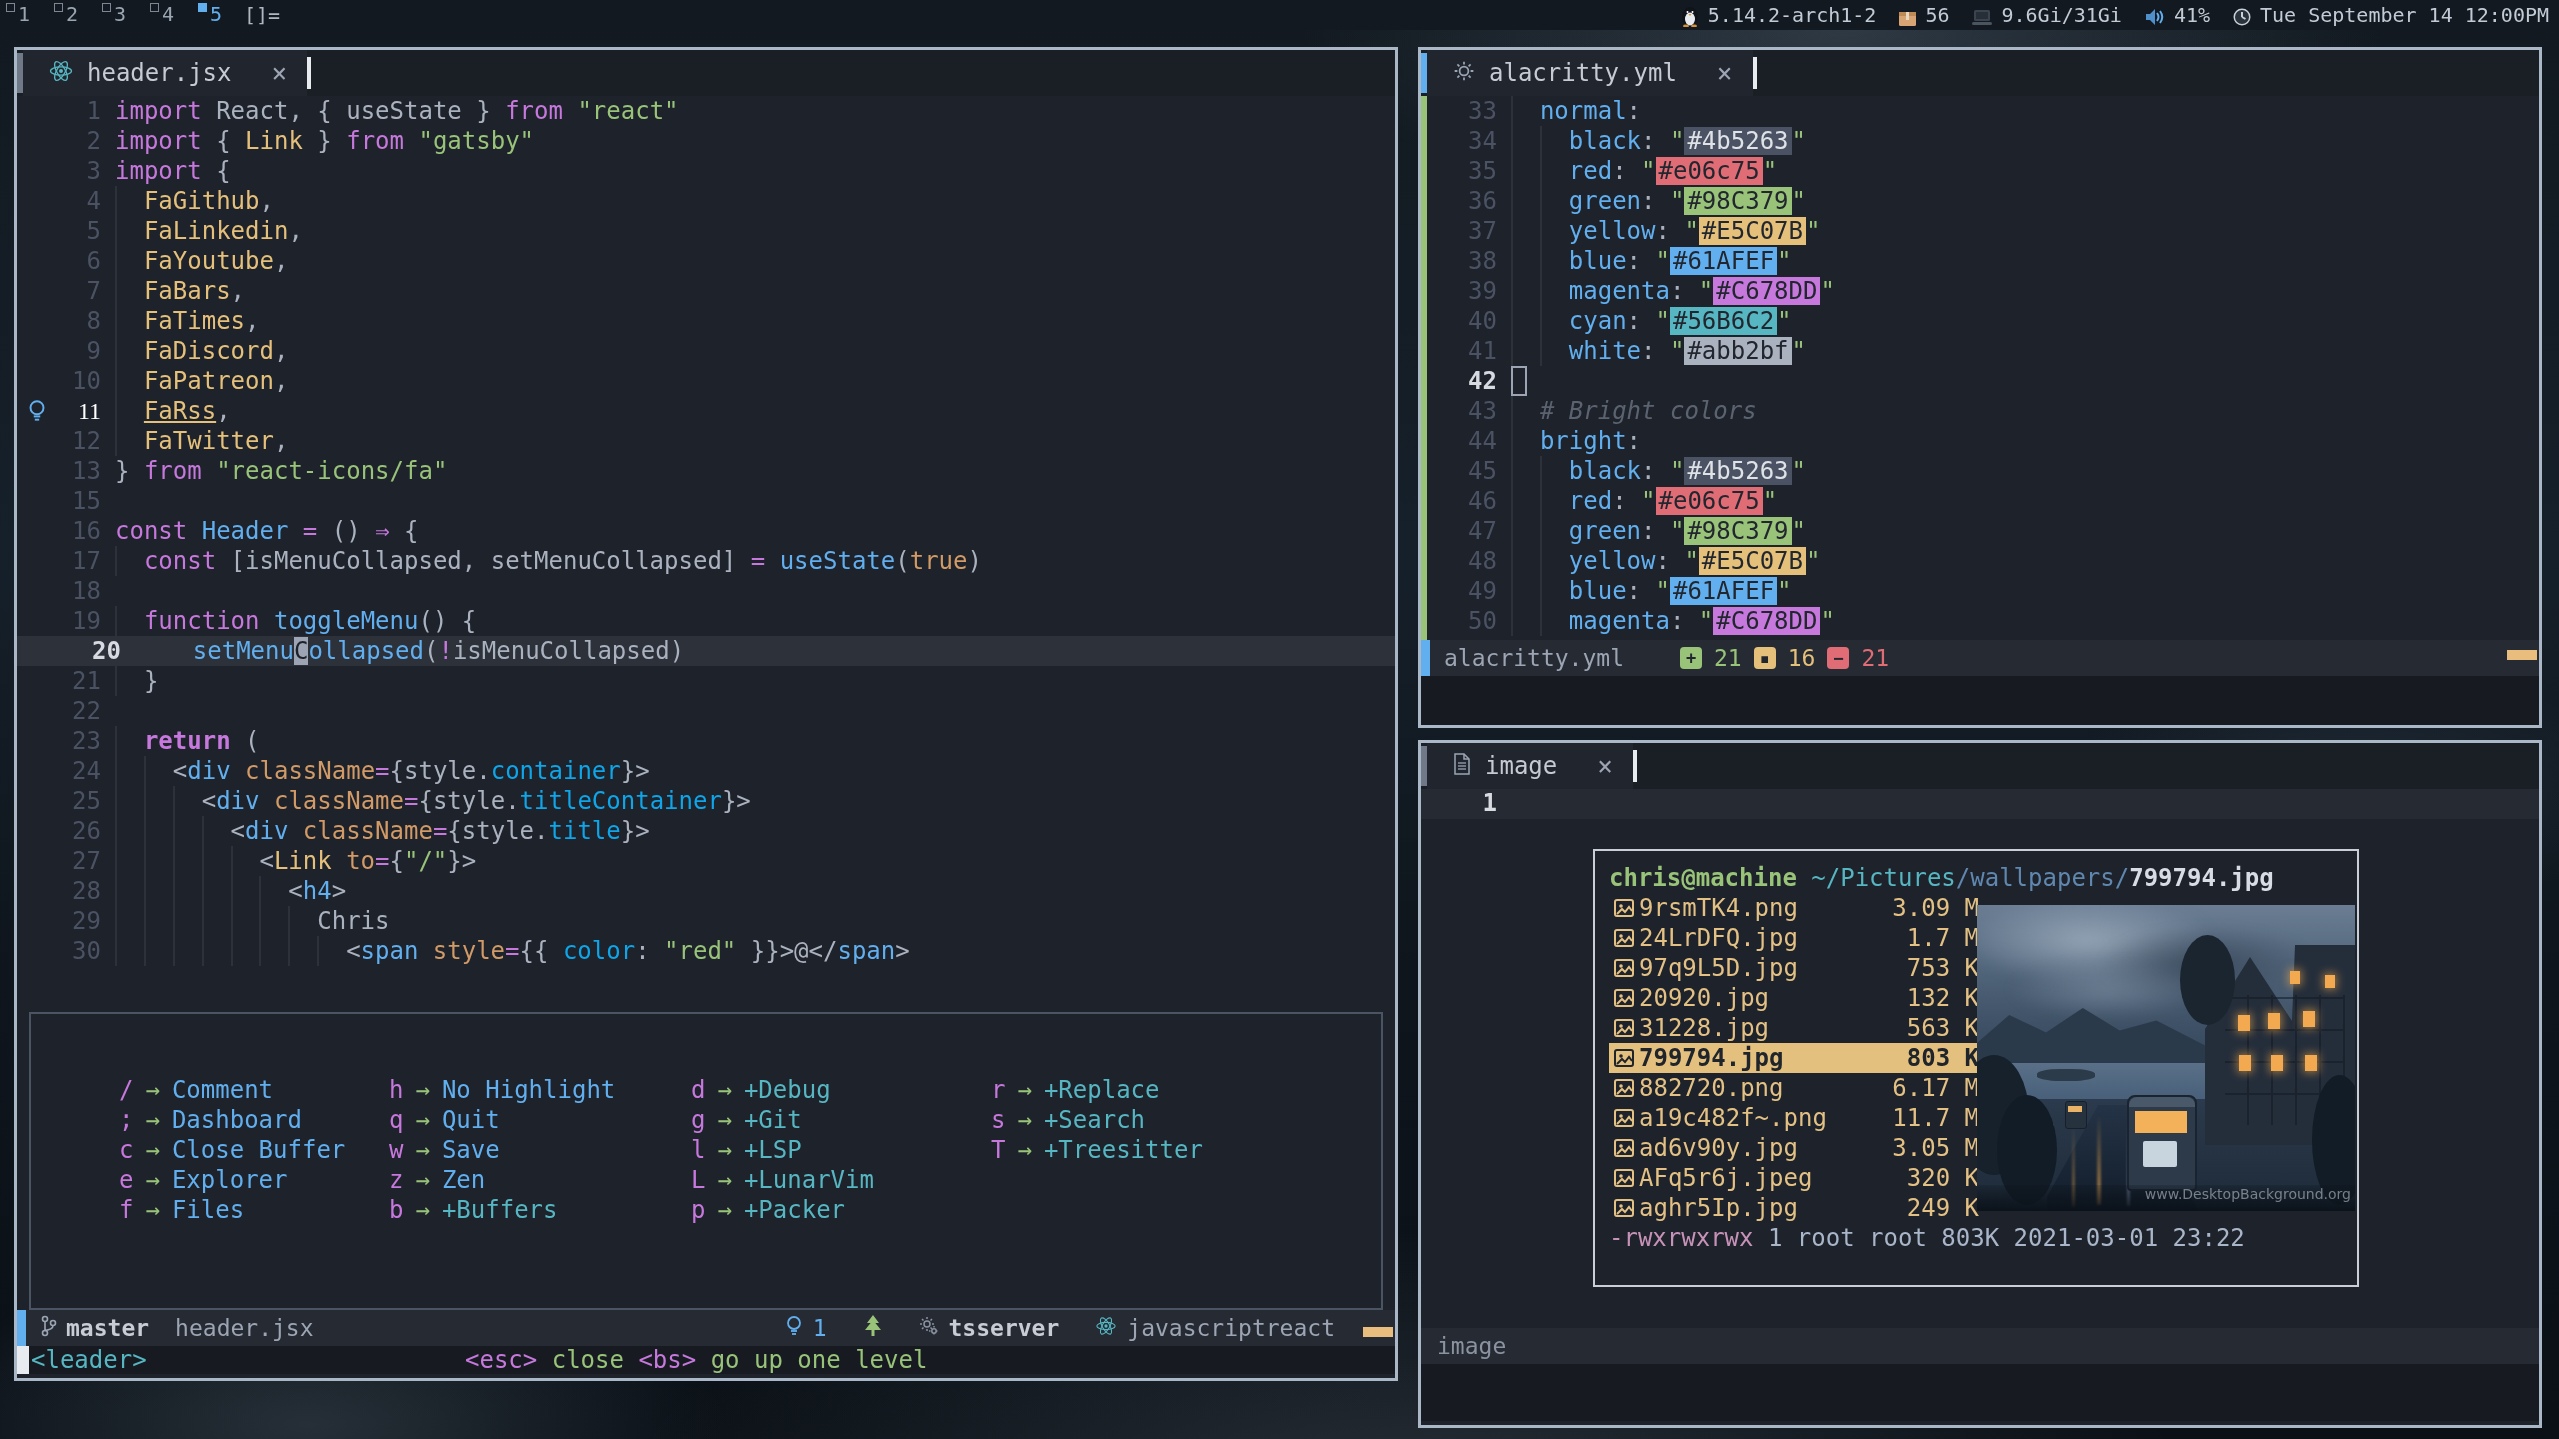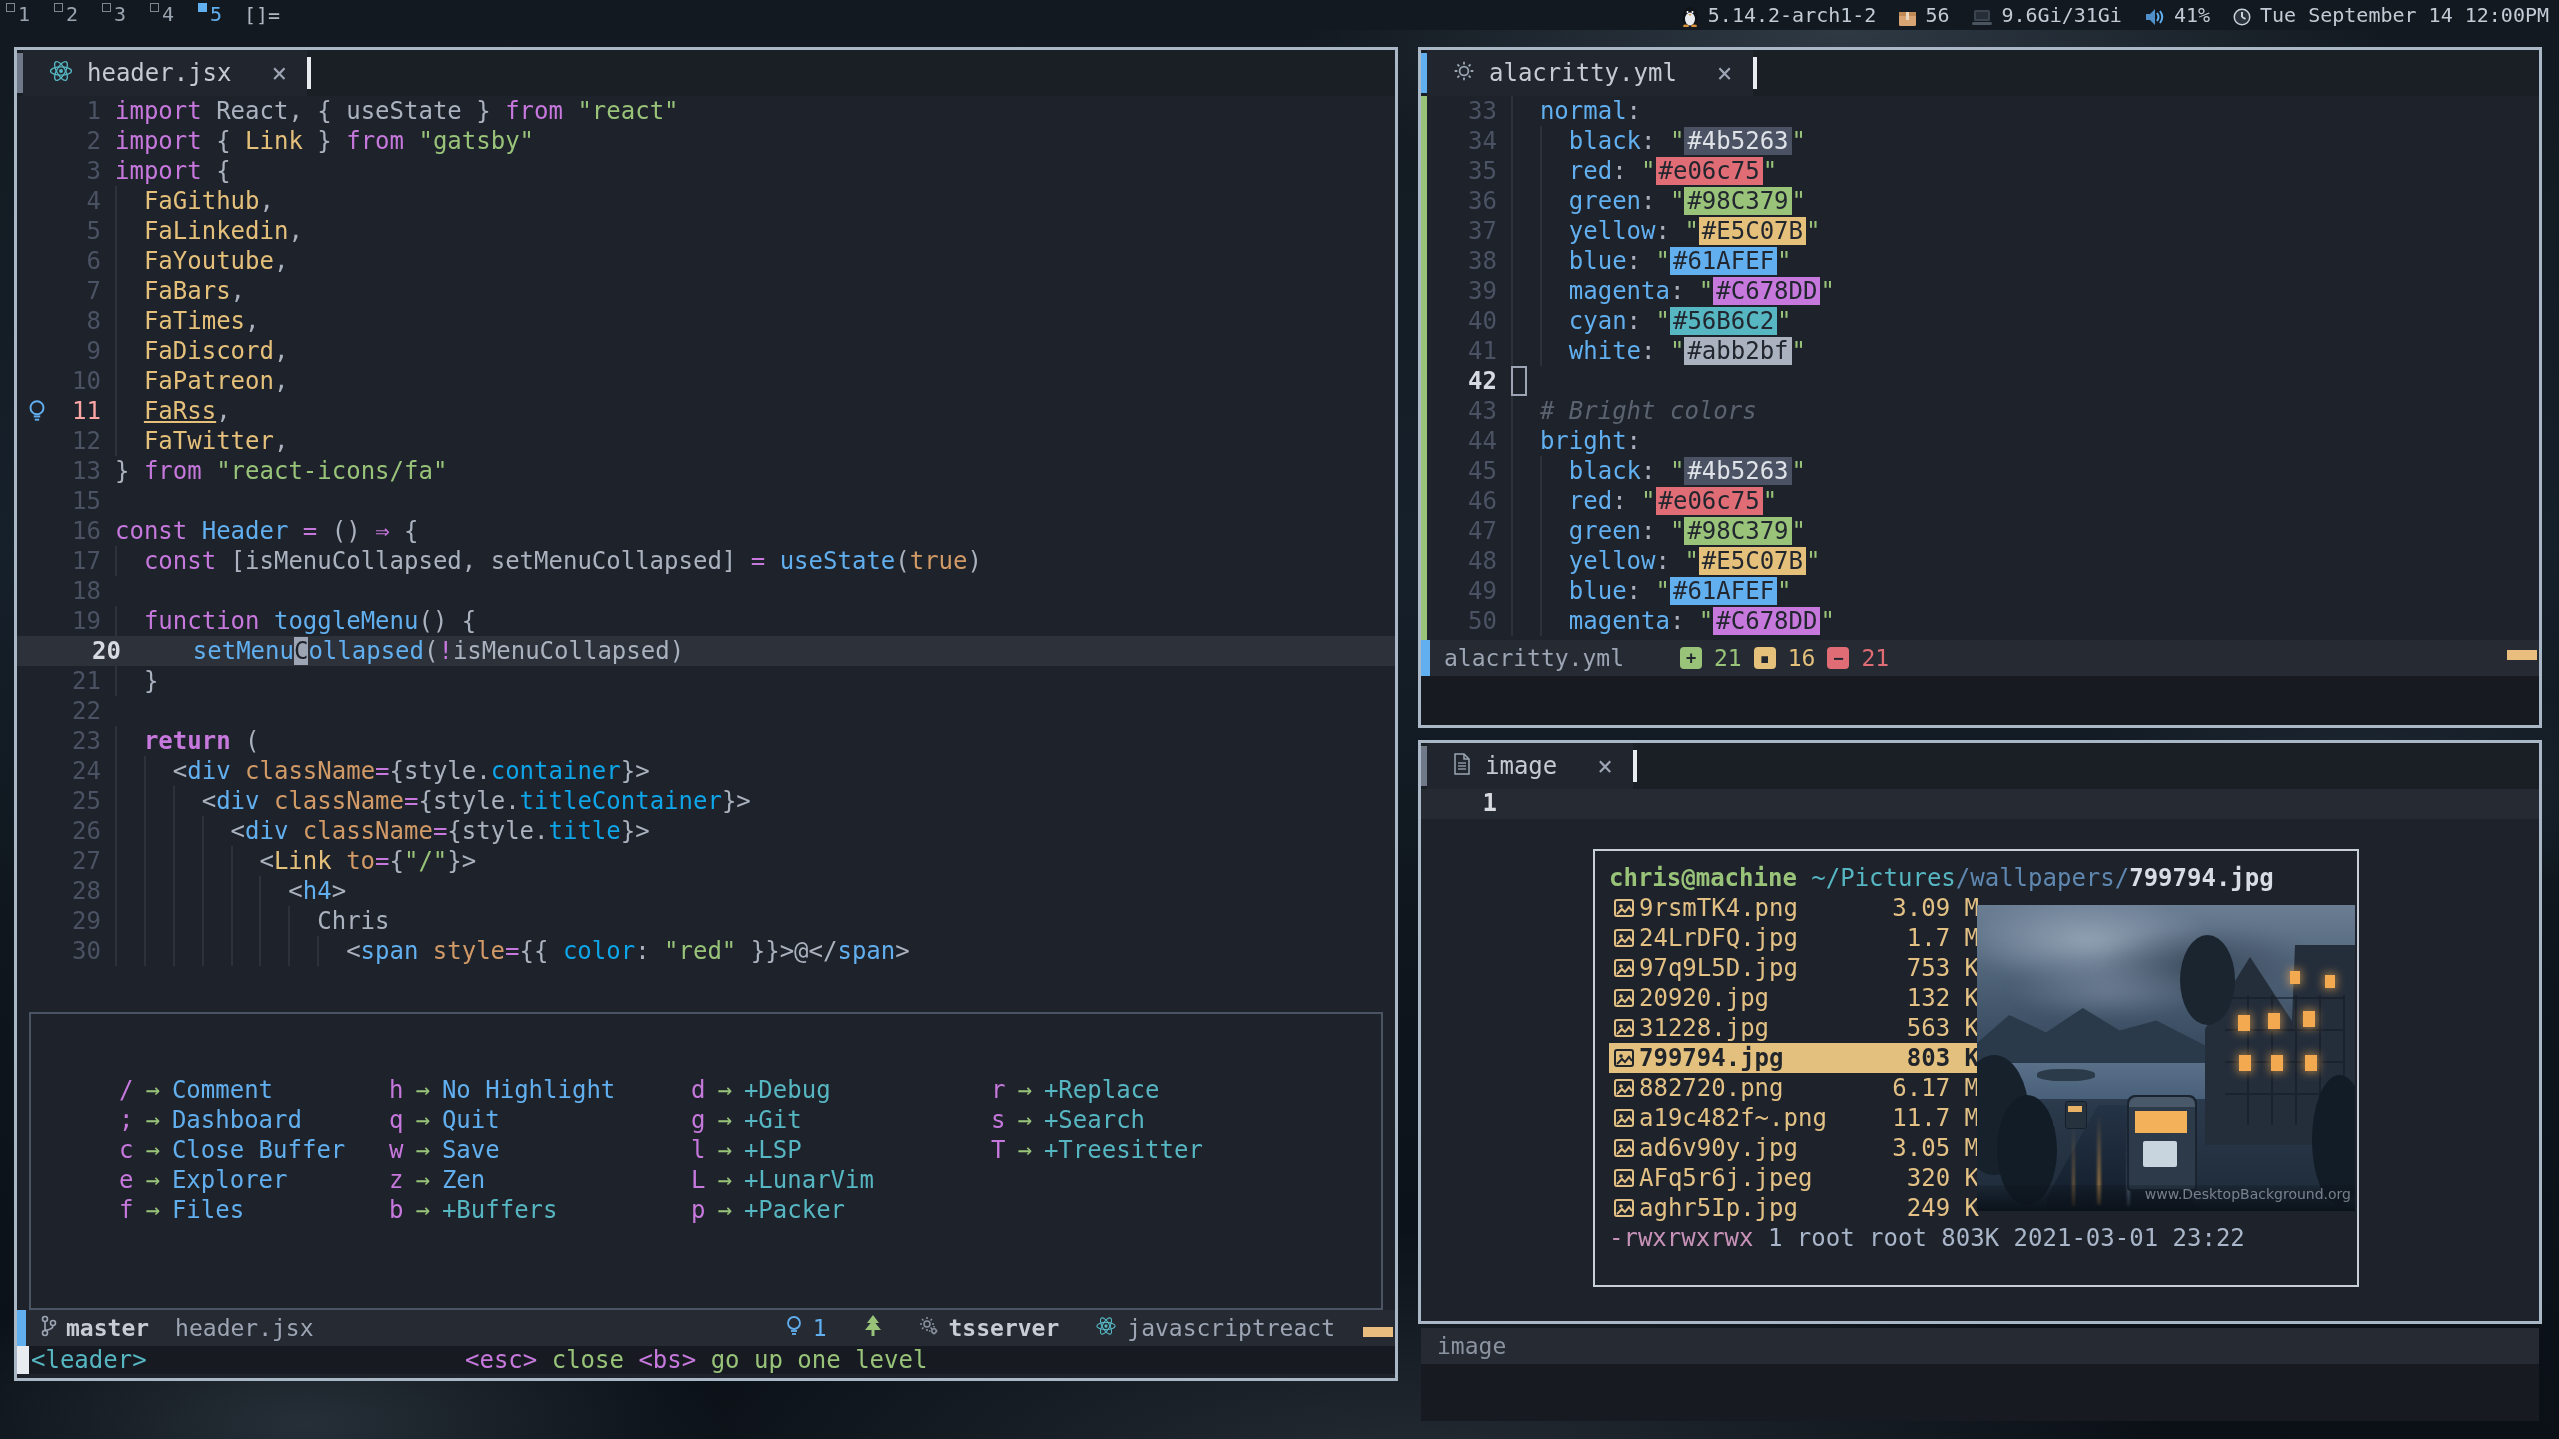--- a/index.html
+++ b/index.html
@@ -23,38 +23,38 @@
   .ws-item.active .sq{background:#61afef;border-color:#61afef;}
   .ws-item.active .num{color:#61afef;}
   .layoutsym{margin-left:4px;color:#aeb7c2;}
   .bar-right{margin-left:auto;display:flex;align-items:center;gap:22px;padding-right:10px;color:#c2cbd5;}
   .seg{display:flex;align-items:flex-end;gap:8px;}
   .seg svg{display:block;}
   
   .win{position:absolute;border:3px solid #a9b7c6;background:#1e222a;box-sizing:border-box;}
   .win-left{left:14px;top:47px;width:1384px;height:1334px;}
   .win-tr{left:1418px;top:47px;width:1124px;height:681px;}
-  .win-br{left:1418px;top:740px;width:1124px;height:584px;}
+  .win-br{left:1418px;top:740px;width:1124px;height:688px;}
   .tabbar{height:46px;background:#1a1e25;display:flex;align-items:center;position:relative;}
   .edgebar{width:6px;height:40px;margin:3px 0 3px 0;}
   .edge-gray{background:#6f7987;}
   .edge-blue{background:#61afef;}
   .tab{display:flex;align-items:center;gap:14px;padding:0 20px 0 26px;height:46px;background:#21252d;}
   .tab-title{color:#c5cad3;font-size:24px;}
   .tab-close{color:#9da5b4;font-size:26px;margin-left:26px;}
   .tab-cursor{width:4px;height:32px;background:#e8ebf0;}
   
   .code{position:relative;font-size:24px;line-height:30px;}
   .crow{display:flex;height:30px;white-space:pre;}
   .crow.cl{background:#2c313a;padding-left:20px;}
   .sign{width:40px;display:flex;align-items:center;justify-content:center;flex:none;}
   .sign-sm{width:16px;flex:none;}
   .ln{width:44px;flex:none;text-align:right;padding-right:14px;color:#4b5263;}
   .ln-w{width:60px;}
-  .ln.blue{color:#fca5a5;}
+  .ln.blue{color:#ffffff;font-family:Liberation Serif, serif;}
   .ln.cur{color:#d7dae0;font-weight:bold;}
   .ctext{flex:1;white-space:pre;}
   .ig{display:inline-block;width:2ch;box-shadow:inset 2px 0 0 #2c313a;}
   .ig::before{content:"\00a0";}
   .tk-k{color:#c678dd;} .tk-f{color:#61afef;} .tk-s{color:#98c379;}
   .tk-y{color:#e5c07b;} .tk-o{color:#d19a66;} .tk-t{color:#0ea5e9;}
   .tk-c{color:#5c6370;font-style:italic;} .tk-w{color:#abb2bf;}
   .tk-b{color:#c678dd;font-weight:bold;}
   .tk-yu{color:#e5c07b;text-decoration:underline;}
   .tk-cur{background:#9da5b4;color:#1e222a;}

